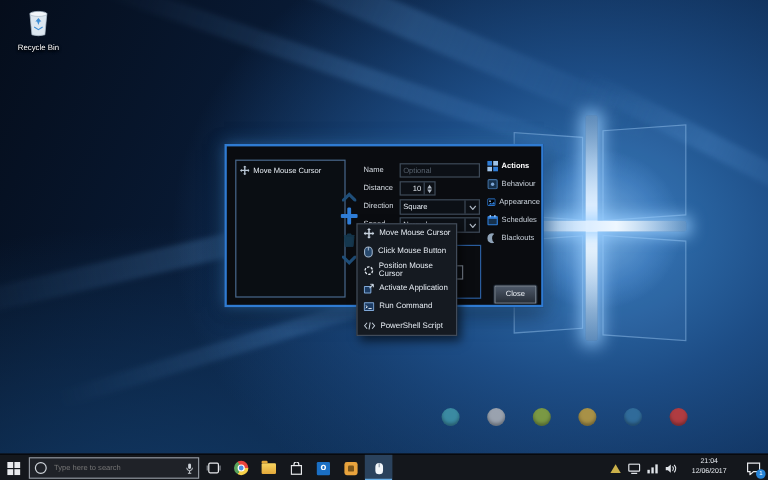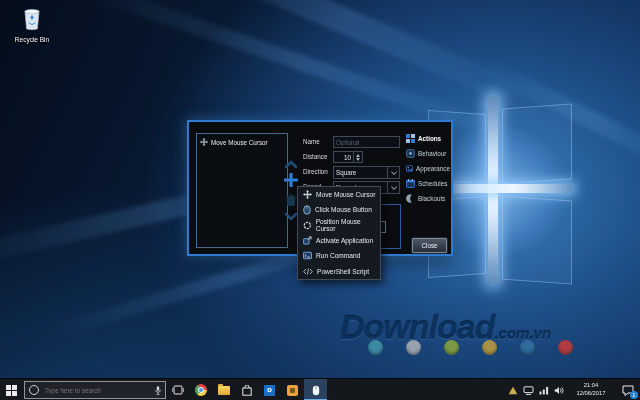--- a/index.html
+++ b/index.html
@@ -116,23 +116,20 @@
   <div class="beam b4"></div>
   <div class="beam b5"></div>
   <div class="logo-glow"></div>
   <div class="pane p-tl"></div>
   <div class="pane p-tr"></div>
   <div class="pane p-bl"></div>
   <div class="pane p-br"></div>
   <div class="logo-v"></div>
   <div class="logo-h"></div>
 
-  <div class="wm">
-    <span class="big">Download</span><span class="small">.com.vn</span>
-  </div>
   <div class="dots">
     <span class="dot" style="background: rgb(63, 147, 168);"></span>
     <span class="dot" style="background: rgb(168, 173, 181);"></span>
     <span class="dot" style="background: rgb(133, 162, 63);"></span>
     <span class="dot" style="background: rgb(184, 154, 66);"></span>
     <span class="dot" style="background: rgb(51, 112, 158);"></span>
     <span class="dot" style="background: rgb(193, 60, 60);"></span>
   </div>
 
   <div class="rbin">

